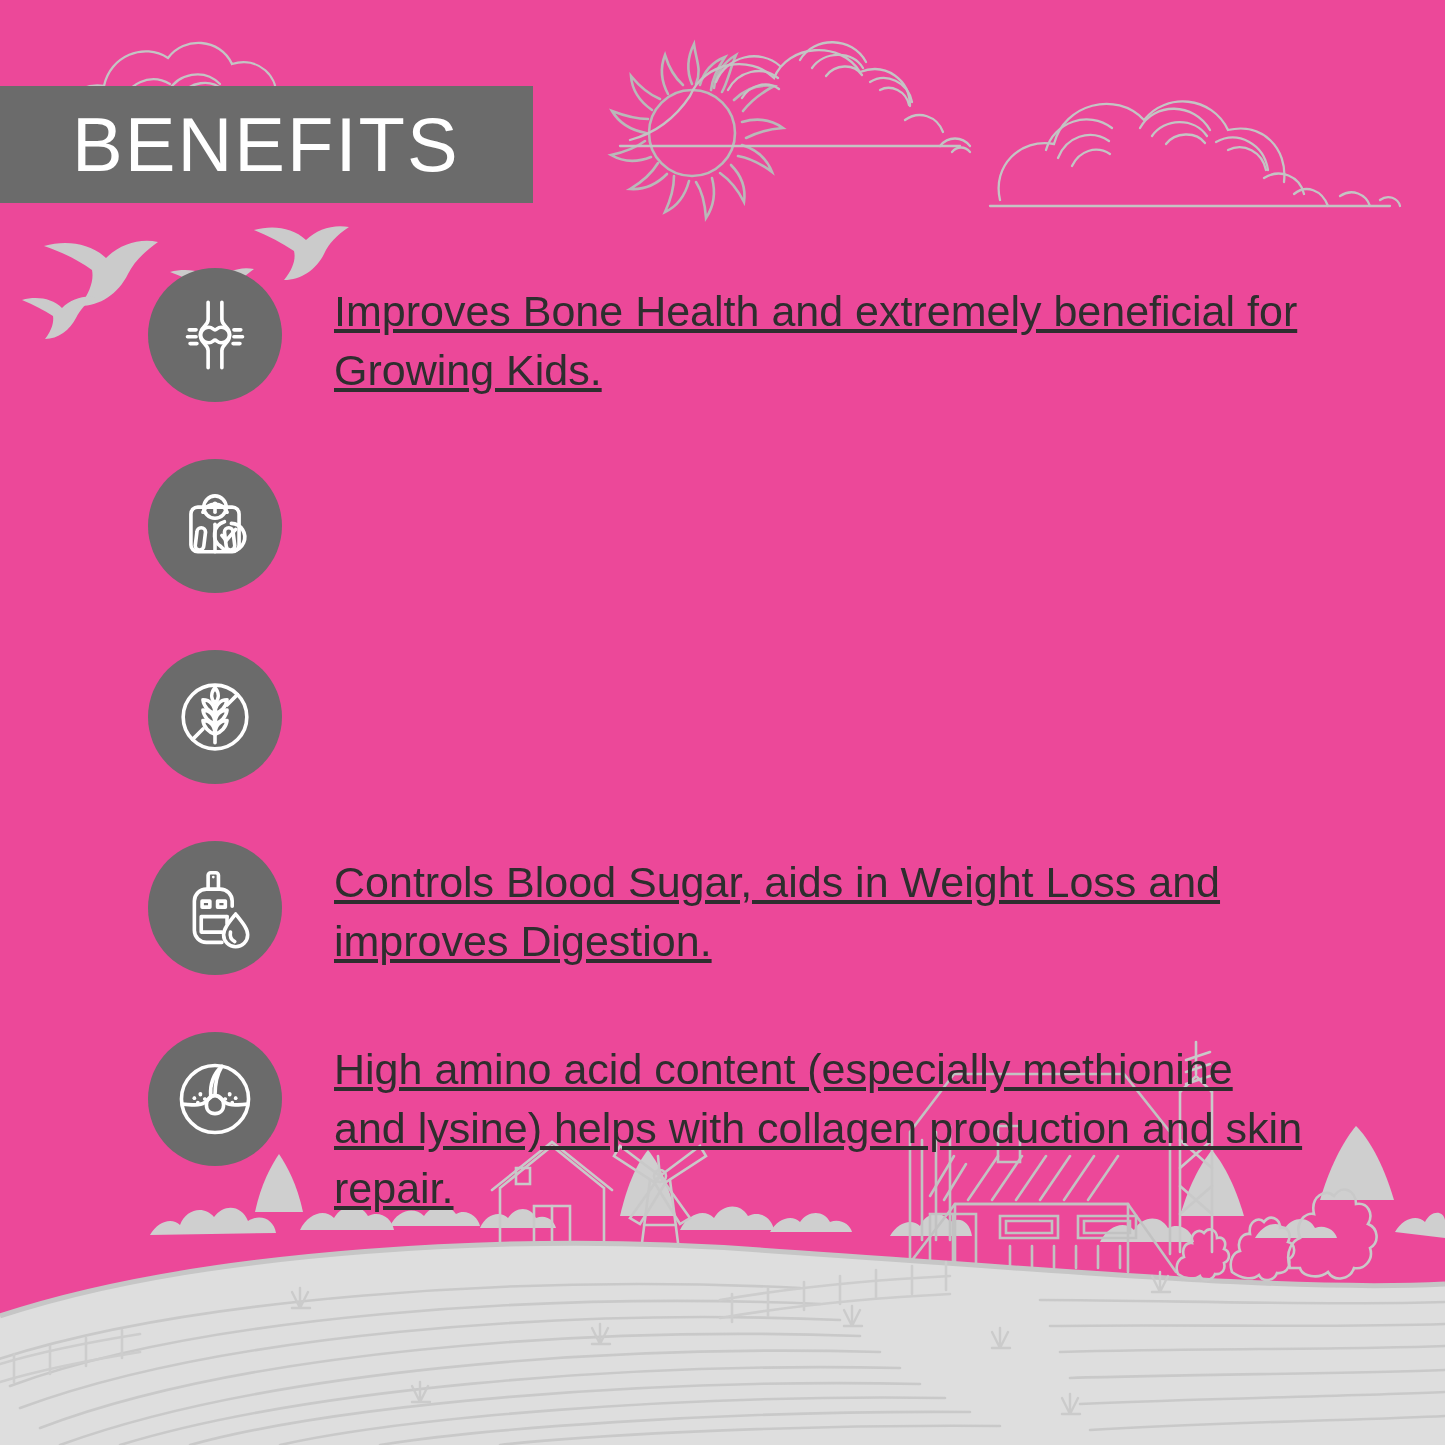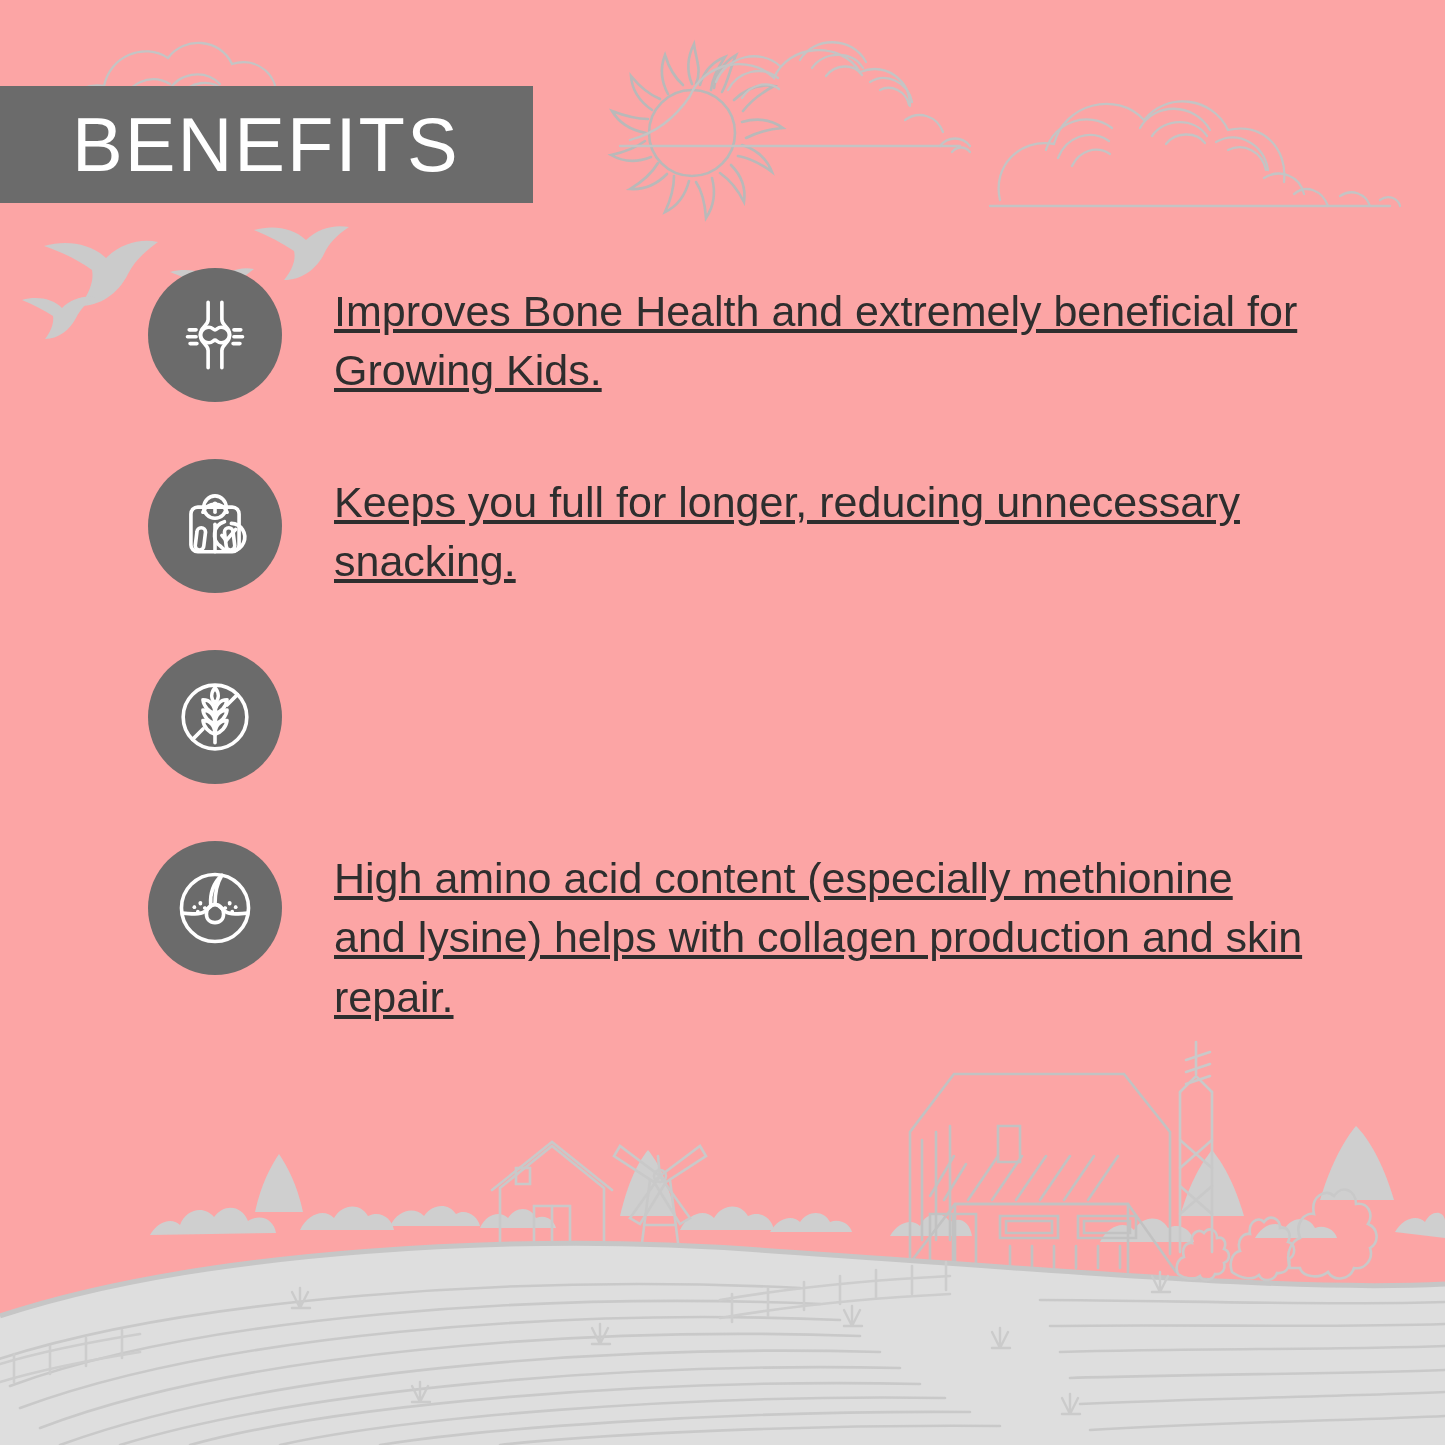--- a/index.html
+++ b/index.html
@@ -12,21 +12,21 @@
     background: #d9d9d9;
     font-family: "Liberation Sans", sans-serif;
     overflow: hidden;
     position: relative;
   }
 
   #stage {
     position: relative;
     width: 1445px;
     height: 1445px;
-    background: #fca5a5;
+    background: #ec4899;
     overflow: hidden;
   }
 
   
   .bg-layer {
     position: absolute;
     left: 0;
     top: 0;
     width: 1445px;
     height: 1445px;
@@ -352,21 +352,20 @@
             <path d="M66,52 a5,5 0 0 0 -5,5 l2,16 a5,5 0 0 0 10,0 l-2,-16 a5,5 0 0 0 -5,-5 z"></path>
             <path d="M36,34 a15,15 0 0 1 28,0"></path>
             <circle cx="50" cy="28" r="13"></circle>
             <path d="M50,34 v-7"></path>
             <circle cx="50" cy="24" r="2.6" class="ico-fill"></circle>
             <path d="M69,47 a16,16 0 1 1 -12,27 a16,16 0 0 1 4,-29"></path>
             <path d="M58,61 l5,6 l11,-13"></path>
           </g>
         </svg>
       </div>
-      <div class="benefit-text">Keeps you full for longer, reducing unnecessary snacking.</div>
     </div>
 
     <div class="benefit-row row-2">
       <div class="icon-circle">
         <svg viewBox="0 0 100 100">
           <g class="ico">
             <circle cx="50" cy="50" r="37"></circle>
             <path d="M24,76 l12,-12 M76,24 l-12,12"></path>
             <path d="M50,80 v-32"></path>
             <path d="M50,34 c-5,-5 -5,-12 0,-18 c5,6 5,13 0,18 z"></path>
@@ -374,20 +373,38 @@
             <path d="M50,46 c7,-2 13,-8 14,-16 c-8,0 -14,6 -14,16 z"></path>
             <path d="M50,58 c-7,-2 -13,-8 -14,-16 c8,0 14,6 14,16 z"></path>
             <path d="M50,58 c7,-2 13,-8 14,-16 c-8,0 -14,6 -14,16 z"></path>
             <path d="M50,70 c-7,-2 -13,-8 -14,-16 c8,0 14,6 14,16 z"></path>
             <path d="M50,70 c7,-2 13,-8 14,-16 c-8,0 -14,6 -14,16 z"></path>
           </g>
         </svg>
       </div>
     </div>
 
+    <div class="benefit-row row-3">
+      <div class="icon-circle">
+        <svg viewBox="0 0 100 100">
+          <g class="ico">
+            <path d="M70,48 v-6 a14,14 0 0 0 -14,-14 h-16 a14,14 0 0 0 -14,14 v34 a14,14 0 0 0 14,14 h18"></path>
+            <path d="M42,28 v-16 a3,3 0 0 1 3,-3 h6 a3,3 0 0 1 3,3 v16"></path>
+            <circle cx="48" cy="14" r="1.6" class="ico-fill"></circle>
+            <path d="M35,42 h9 v7 h-9 z"></path>
+            <path d="M53,42 h9 v7 h-9 z"></path>
+            <path d="M34,60 h30 M34,60 v18 h24"></path>
+            <path d="M64,60 v8"></path>
+            <path d="M74,57 c8,10 14,17 14,24 a14,14 0 0 1 -28,0 c0,-7 6,-14 14,-24 z"></path>
+            <path d="M68,78 c-1,5 1,9 5,11"></path>
+          </g>
+        </svg>
+      </div>
+      <div class="benefit-text">Controls Blood Sugar, aids in Weight Loss and improves Digestion.</div>
+    </div>
 
     <div class="benefit-row row-4">
       <div class="icon-circle">
         <svg viewBox="0 0 100 100">
           <g class="ico">
             <circle cx="50" cy="50" r="39"></circle>
             <path d="M12,56 c10,1 20,2 26,-2 c5,-3 7,-8 12,-8 c5,0 7,5 12,8 c6,4 16,3 26,2"></path>
             <path d="M50,46 c-6,0 -10,5 -10,11 c0,6 4,10 10,10 c6,0 10,-4 10,-10 c0,-6 -4,-11 -10,-11 z"></path>
             <path d="M50,46 c0,-14 3,-26 8,-34 c-10,8 -14,22 -13,34"></path>
             <path d="M26,49 h0.1 M33,45 h0.1 M38,50 h0.1 M30,54 h0.1"></path>

